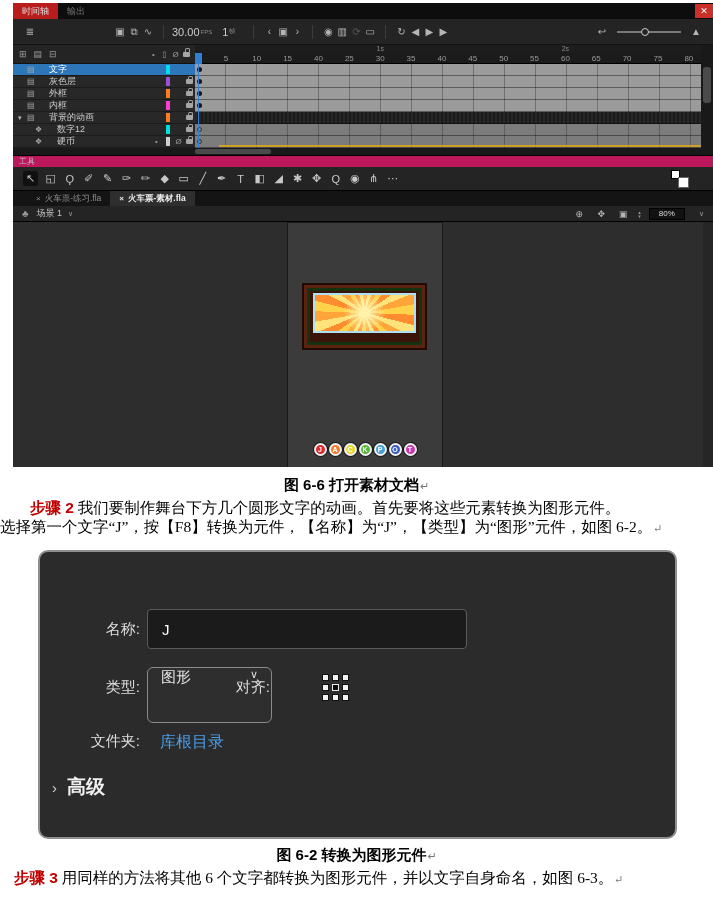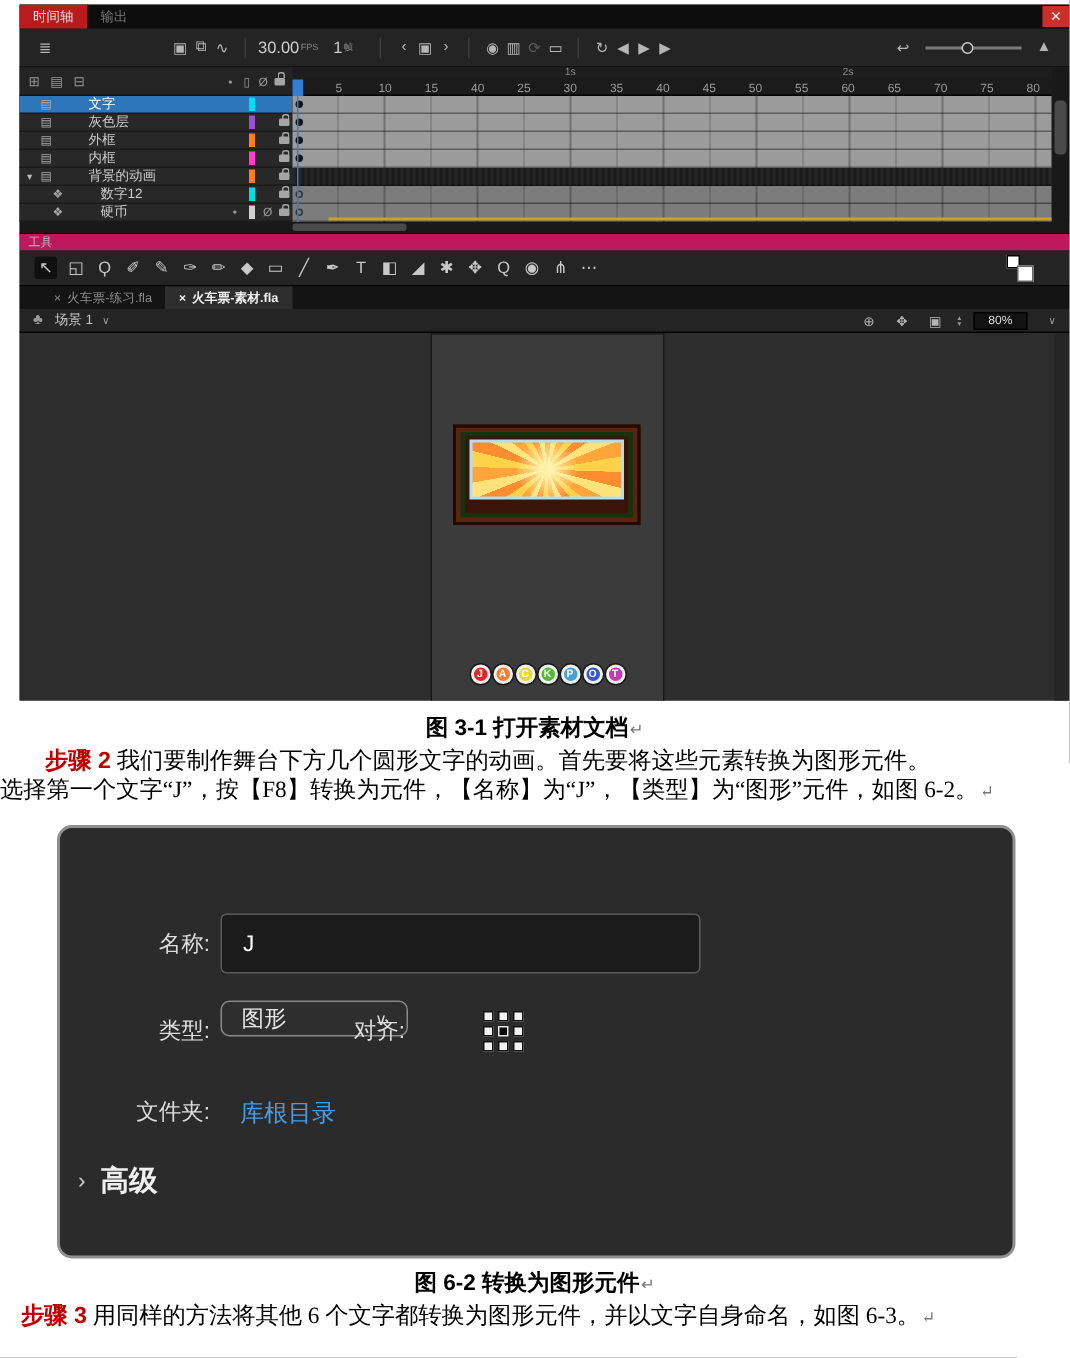--- a/index.html
+++ b/index.html
@@ -28,21 +28,21 @@
   .f1-tl { display:flex; background:#242424; }
   .tl-left { width:182px; display:flex; flex-direction:column; background:#242424; }
   .tl-lhead { height:19px; display:flex; align-items:center; padding:0 3px 0 6px; color:#999; font-size:9px; border-bottom:1px solid #121212; }
   .tl-lhead .hic { margin-right:7px; font-size:9px; }
   .cols { margin-left:auto; display:flex; }
   .col { width:11px; text-align:center; font-size:8px; color:#999; display:flex; align-items:center; justify-content:center; }
   .lrow { height:12px; display:flex; align-items:center; font-size:9px; color:#ccc; padding-left:5px; background:#282828; border-bottom:1px solid #1b1b1b; }
   .lrow.sel { background:#2d76b9; color:#fff; }
   .lrow .tri { width:9px; font-size:7px; color:#bbb; }
   .lrow .lic { width:12px; font-size:8px; color:#a9a9a9; }
-  .lrow .lname { margin-left:20px; white-space:nowrap; overflow:hidden; }
+  .lrow .lname { margin-left:10px; white-space:nowrap; overflow:hidden; }
   .lrow.child { padding-left:22px; }
   .sw { width:4px; height:9px; margin:0 auto; }
   .lk { width:7px; height:5px; background:#a5a5a5; border-radius:1px; position:relative; margin:0 auto; }
   .lk::before { content:""; position:absolute; left:1.5px; top:-3.5px; width:3px; height:3px; border:1px solid #a5a5a5; border-bottom:0; border-radius:2px 2px 0 0; }
 
   .tl-right { flex:1; display:flex; flex-direction:column; position:relative; background:#1d1d1d; }
   .sec-row { height:8px; position:relative; }
   .sec-row span { position:absolute; top:0; font-size:7px; color:#8a8a8a; transform:translateX(-50%); }
   .ruler { height:11px; position:relative; background:#1b1b1b; border-bottom:1px solid #000; }
   .ruler .rn { position:absolute; top:1px; font-size:8px; color:#999; transform:translateX(-50%); }
@@ -108,22 +108,22 @@
   
   .dlg { position:relative; width:639px; height:289px; margin:12px 0 0 38px; background:#2b2b2b;
          border:2px solid #8f8f8f; border-radius:10px; overflow:hidden; color:#e6e6e6; }
   .dlg-title { height:37px; background:#373737; border-bottom:1px solid #1c1c1c; display:flex; align-items:center; justify-content:center; font-size:16px; color:#f2f2f2; }
   .dlbl { position:absolute; left:0; width:100px; text-align:right; font-size:15px; color:#dedede; }
   .dlg-input { position:absolute; left:107px; top:57px; width:320px; height:40px; background:#1b1b1b;
                border:1px solid #5c5c5c; border-radius:4px; color:#fff; font-size:15px; padding-left:14px;
                font-family:"Liberation Sans",sans-serif; }
   .pill { position:absolute; left:525px; width:110px; height:42px; border:2.5px solid #ececec; border-radius:22px;
           background:transparent; color:#fff; font-size:18px; display:flex; align-items:center; justify-content:center; cursor:default; }
-  .dd { position:absolute; left:107px; top:115px; width:125px; height:24px; border:1.5px solid #8a8a8a; border-radius:6px;
-        background:#2e2e2e; display:flex; align-items:center; padding:0 13px; font-size:15px; }
+  .dd { position:absolute; left:107px; top:115px; width:125px; height:56px; border:1.5px solid #8a8a8a; border-radius:6px;
+        background:#2e2e2e; display:flex; padding:0 13px; font-size:15px; }
   .dd .ddchev { margin-left:auto; font-size:11px; color:#ddd; }
   .reg { position:absolute; left:282px; top:122px; display:grid; grid-template-columns:repeat(3,7px); grid-template-rows:repeat(3,7px); gap:3px; }
   .regc { width:7px; height:7px; background:#f2f2f2; border:1px solid #111; }
   .regc.c { background:#0a0a0a; border:1px solid #e8e8e8; }
   .dlink { position:absolute; left:120px; top:180px; font-size:16px; color:#4a9ce6; }
   .dadv { position:absolute; left:12px; top:222px; display:flex; align-items:center; gap:10px; font-size:19px; font-weight:bold; color:#f0f0f0; }
   .dadv .achev { font-size:15px; color:#cfcfcf; font-weight:normal; }
 </style>
 </head>
 <body>
@@ -418,21 +418,21 @@
         <span class="dot" style="background: rgb(72, 160, 216);">P</span>
         <span class="dot" style="background: rgb(56, 88, 200);">O</span>
         <span class="dot" style="background: rgb(200, 56, 176);">T</span>
       </div>
     </div>
     <div class="stage-vscroll"></div>
   </div>
 </div>
 
 <div class="caption">
-  <span>图 3-1 打开素材文档</span><span class="pmark">↵</span>
+  <span>图 6-6 打开素材文档</span><span class="pmark">↵</span>
 </div>
 
 <div class="bodyp">
   <div class="l1">
     <span class="step-label">步骤 2</span>
     <span>我们要制作舞台下方几个圆形文字的动画。首先要将这些元素转换为图形元件。</span>
   </div>
   <div>
     <span>选择第一个文字“J”，按【F8】转换为元件，【名称】为“J”，【类型】为“图形”元件，如图 6-2。</span><span class="pmark">↵</span>
   </div>

